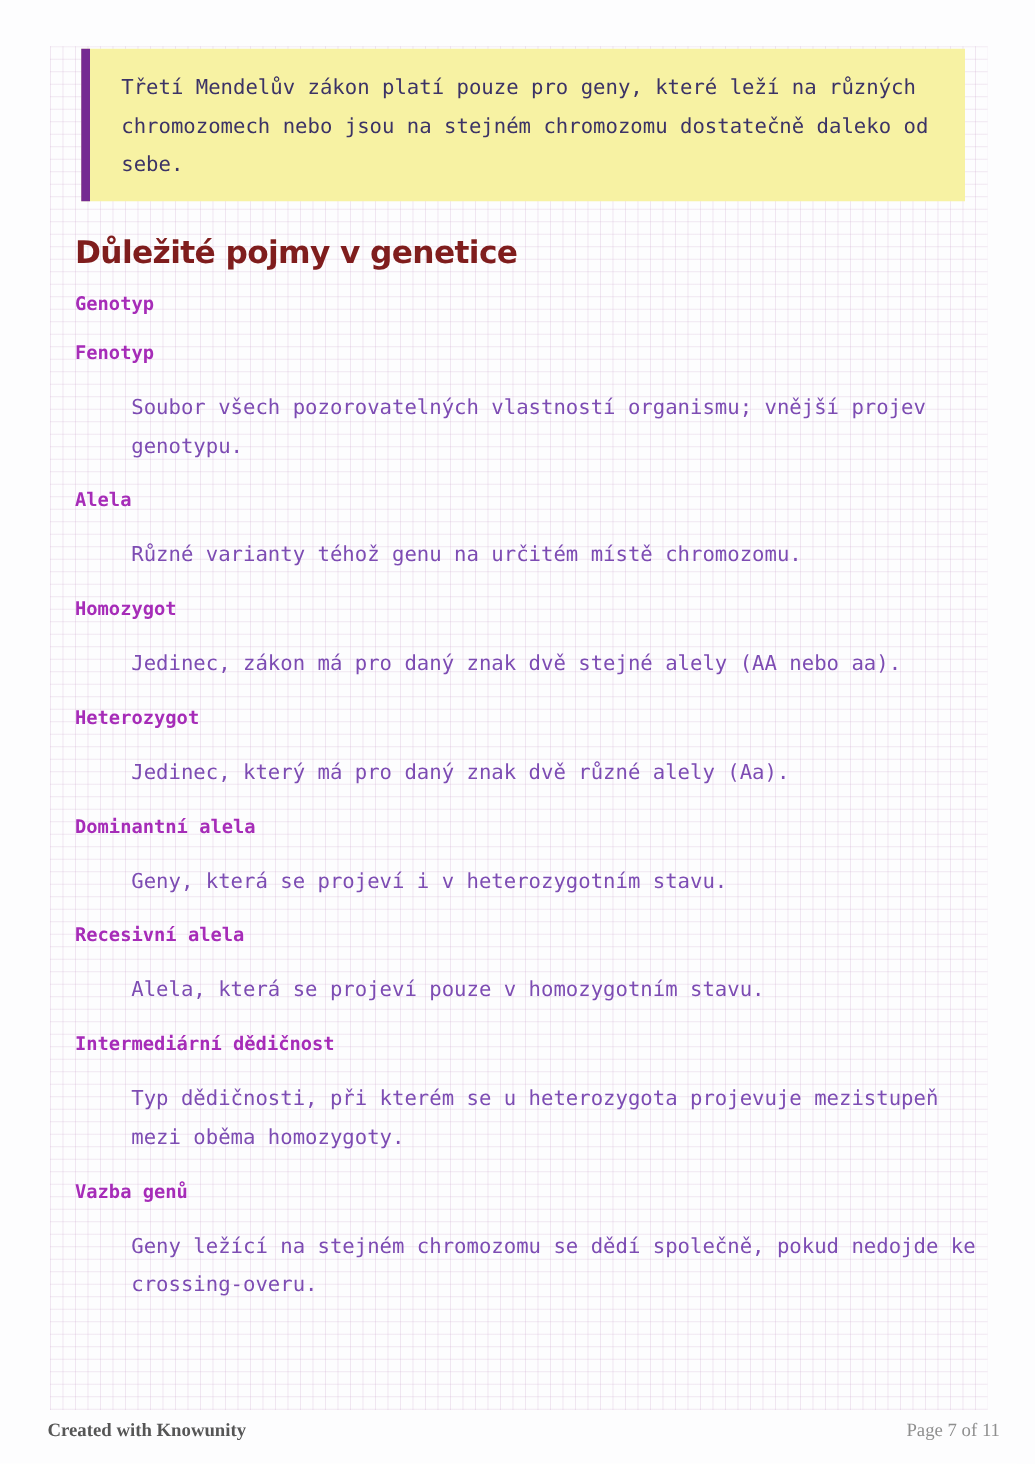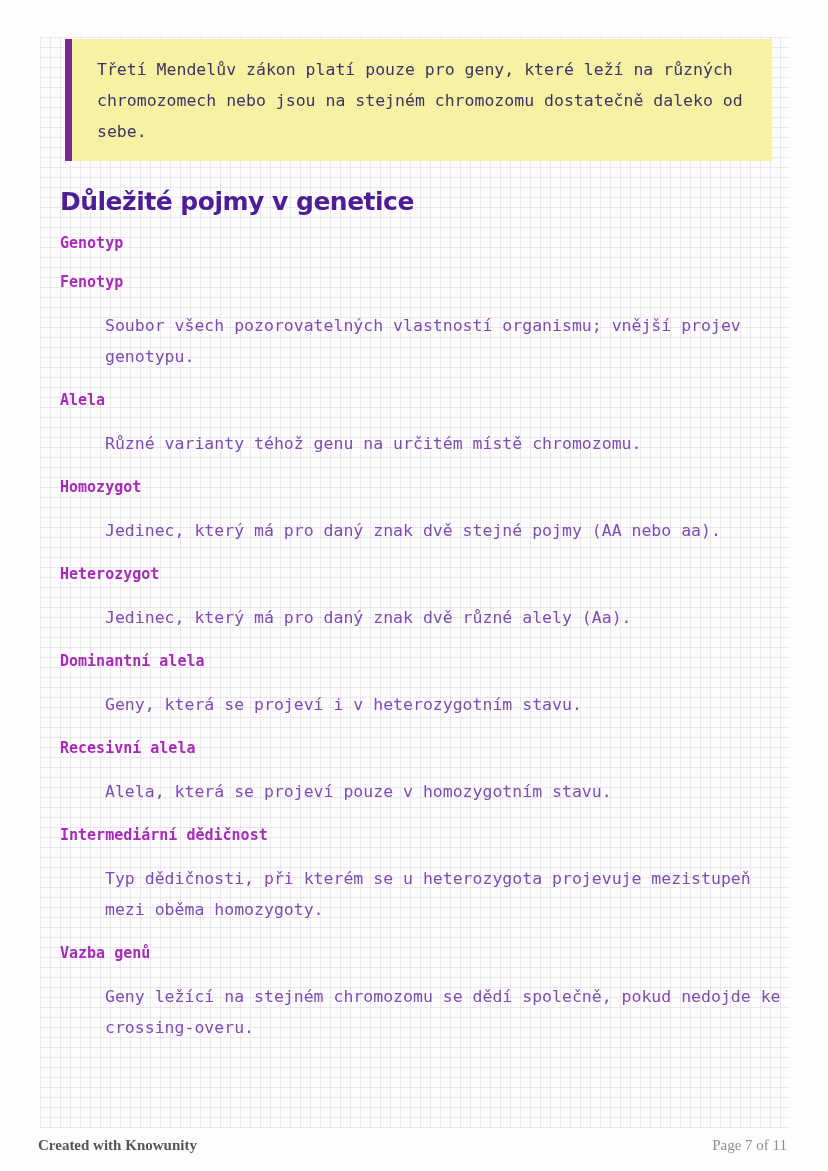--- a/index.html
+++ b/index.html
@@ -48,21 +48,21 @@
     line-height: 31px;
     color: #3c3366;
     white-space: pre-line;
   }
   h1.page-heading {
     margin: 27px 0 0 60px;
     font-family: "DejaVu Sans", "Liberation Sans", sans-serif;
     font-weight: bold;
     font-size: 25px;
     line-height: 27px;
-    color: #4c1d95;
+    color: #7f1d1d;
     letter-spacing: -0.5px;
   }
   .terms {
     margin: 0;
     padding: 0;
   }
   .term-block { margin: 0; padding: 0; }
   .term-name {
     margin: 18px 0 0 60px;
     font-family: "DejaVu Sans Mono", monospace;
@@ -79,21 +79,21 @@
     line-height: 31px;
     color: #7d4cb3;
     white-space: pre-line;
   }
   .footer {
     position: absolute;
     left: 0;
     top: 1137px;
     width: 828px;
     box-sizing: border-box;
-    padding: 0 41px 0 38px;
+    padding: 0 28px 0 38px;
     display: flex;
     justify-content: space-between;
     align-items: baseline;
     font-family: "Liberation Serif", serif;
   }
   .footer-left {
     font-weight: bold;
     font-size: 15px;
     color: #565656;
   }
@@ -130,21 +130,21 @@
 genotypu.</div>
       </div>
 
       <div class="term-block">
         <div class="term-name">Alela</div>
         <div class="term-def">Různé varianty téhož genu na určitém místě chromozomu.</div>
       </div>
 
       <div class="term-block">
         <div class="term-name">Homozygot</div>
-        <div class="term-def">Jedinec, který má pro daný znak dvě stejné pojmy (AA nebo aa).</div>
+        <div class="term-def">Jedinec, zákon má pro daný znak dvě stejné alely (AA nebo aa).</div>
       </div>
 
       <div class="term-block">
         <div class="term-name">Heterozygot</div>
         <div class="term-def">Jedinec, který má pro daný znak dvě různé alely (Aa).</div>
       </div>
 
       <div class="term-block">
         <div class="term-name">Dominantní alela</div>
         <div class="term-def">Geny, která se projeví i v heterozygotním stavu.</div>

